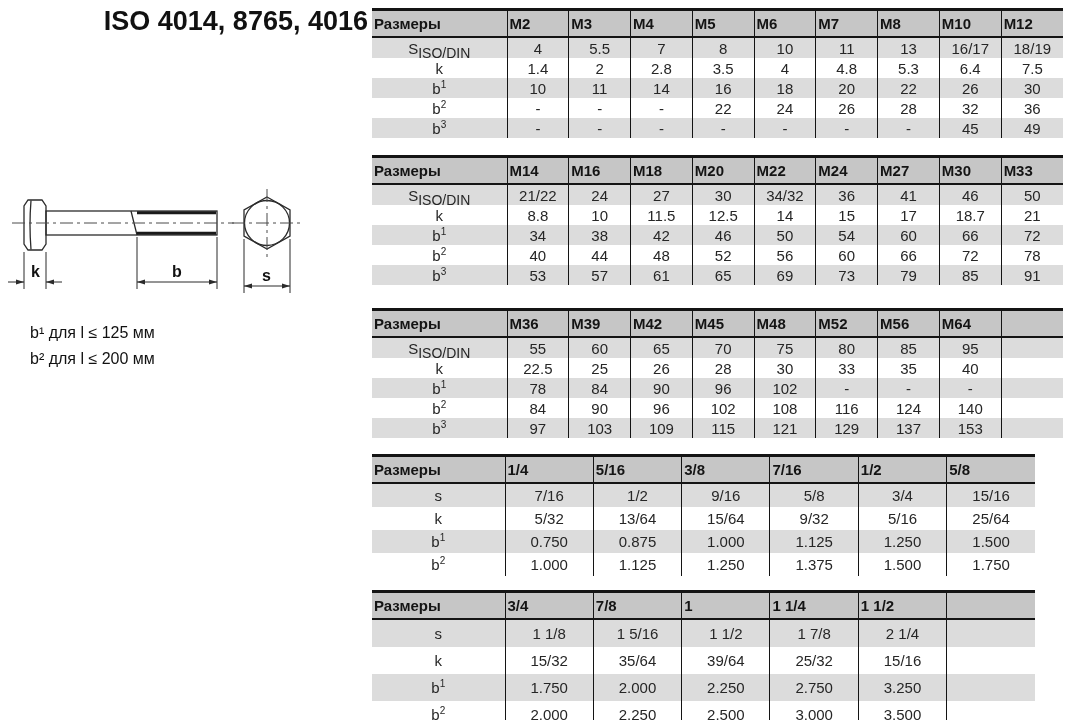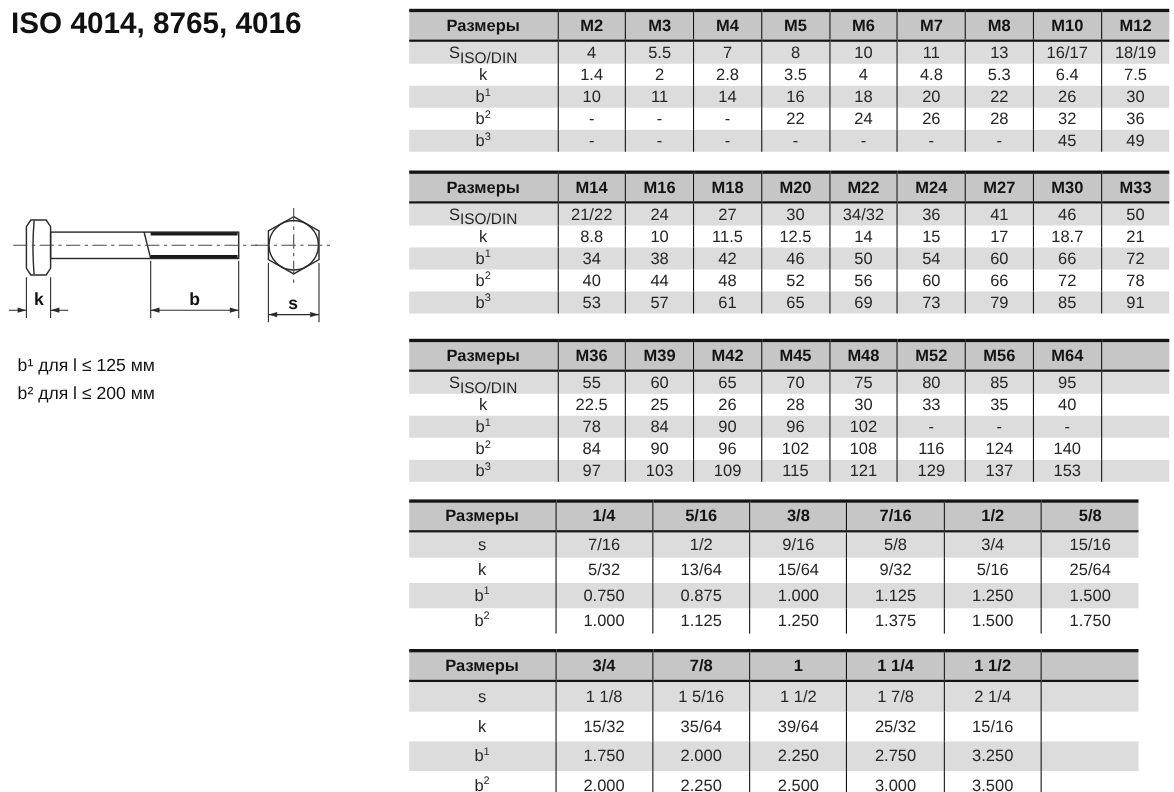--- a/index.html
+++ b/index.html
@@ -2,36 +2,36 @@
 <html><head>
 <meta charset="utf-8">
 <style>
   html,body{margin:0;padding:0;}
   body{
     width:1067px;height:720px;position:relative;background:#ffffff;
     font-family:"Liberation Sans","DejaVu Sans",sans-serif;color:#1c1c1c;
     overflow:hidden;
   }
   
-  .left-panel{position:absolute;left:10px;top:4px;width:358px;}
+  .left-panel{position:absolute;left:10px;top:4px;width:358px;text-align:right;}
   .title{font-size:27px;font-weight:700;line-height:1.28;letter-spacing:0px;color:#111;}
   .subtitle{font-size:19px;font-weight:400;line-height:1.4;margin-top:30px;color:#111;}
   .drawing-wrap{position:absolute;left:4px;top:183px;width:330px;height:125px;}
-  .footnotes{position:absolute;left:16px;top:320px;font-size:16px;line-height:1.62;color:#111;}
+  .footnotes{position:absolute;left:30px;top:320px;font-size:16px;line-height:1.62;color:#111;}
   .footnotes div{white-space:nowrap;}
   
   .tables{position:absolute;left:372px;top:0;width:695px;}
   table{border-collapse:collapse;table-layout:fixed;}
   table.metric{width:691px;}
   table.imperial{width:663px;}
   col.label-col{width:135px;}
   table.imperial col.label-col{width:133px;}
   thead th{
     background:#c6c6c6;border-top:3px solid #141414;border-bottom:2px solid #141414;
-    font-weight:700;font-size:15px;height:23px;padding:1px 2px;text-align:center;color:#141414;
+    font-weight:700;font-size:15px;height:23px;padding:1px 2px;text-align:left;color:#141414;
   }
   tbody td{
     font-size:15px;text-align:center;vertical-align:middle;padding:0 2px;color:#262626;
   }
   tbody tr:nth-child(odd) td{background:#dcdcdc;}
   td + td, th + th{border-left:1.3px solid #141414;}
   .t1 tbody td,.t2 tbody td,.t3 tbody td{height:20px;}
   .t4 tbody td{height:23px;}
   .t5 tbody td{height:27px;}
   .tw1{margin-top:8px;}

